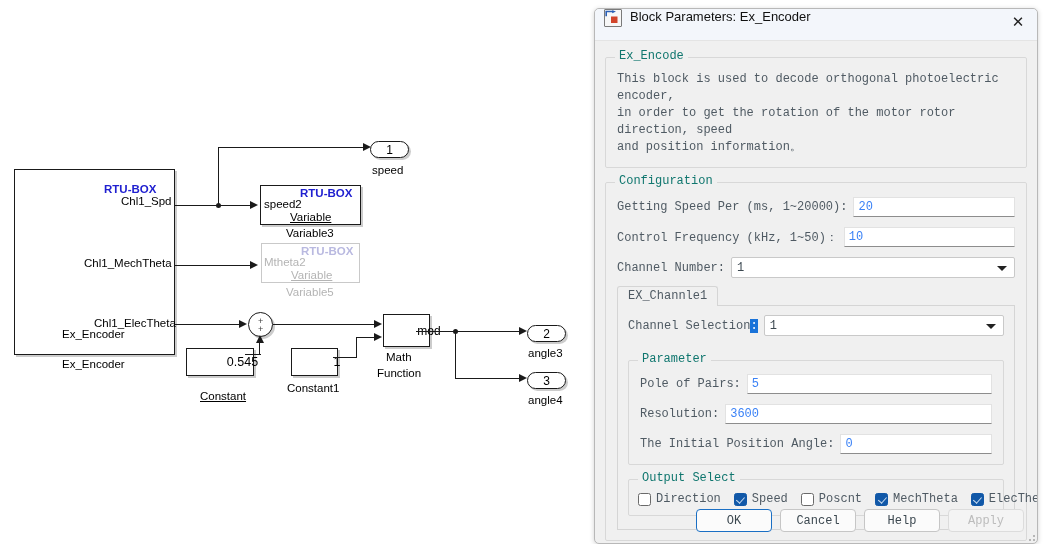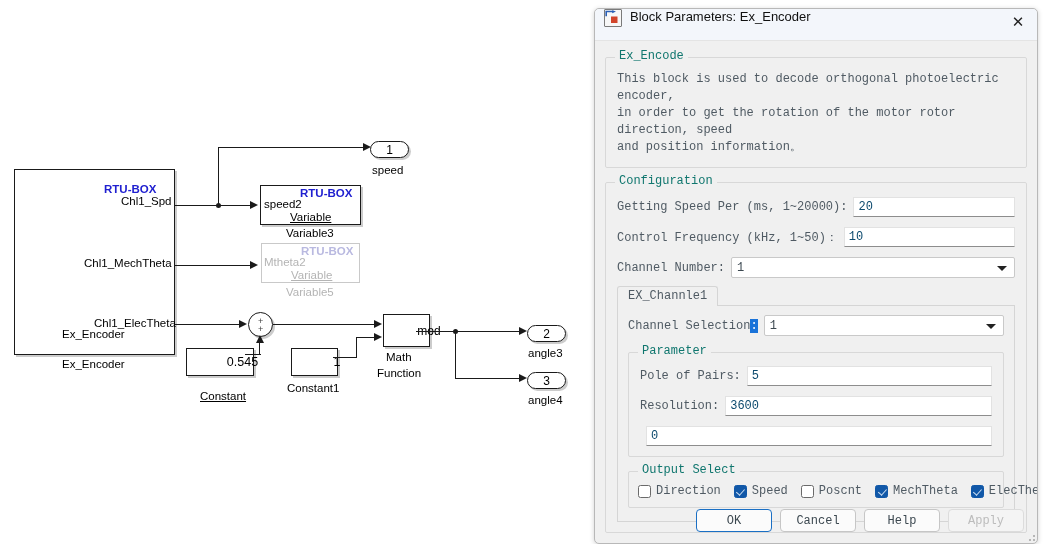--- a/index.html
+++ b/index.html
@@ -120,21 +120,21 @@
   .row{display:flex;align-items:center;margin-bottom:10px;}
   .row:last-child{margin-bottom:2px;}
   .flabel{
     font-size:12px;color:#4f5a63;white-space:nowrap;
     font-family:"Liberation Mono",monospace;
     text-align:center;
   }
   .tinput{
     flex:1;height:20px;background:#fff;
     border:1px solid #e2e2e2;border-bottom:1px solid #8d8d8d;
-    box-sizing:border-box;font-size:12px;color:#0c4a6e;
+    box-sizing:border-box;font-size:12px;color:#3b82f6;
     font-family:"Liberation Mono",monospace;
     padding:0 4px;line-height:19px;
     margin-left:6px;
   }
   .tselect{
     flex:1;height:21px;background:#fff;
     border:1px solid #c9c9c9;border-radius:2px;
     box-sizing:border-box;font-size:12px;color:#3c4850;
     font-family:"Liberation Mono",monospace;
     padding:0 5px;line-height:20px;margin-left:6px;
@@ -331,35 +331,36 @@
             <div class="row" style="margin-bottom:8px;">
               <div class="flabel">
                 <span>Channel Selection</span><span class="sel-hl">:</span>
               </div>
               <div class="tselect">
                 <span>1</span>
                 <span class="caret"></span>
               </div>
             </div>
 
-            <div class="group" style="margin-top:16px;">
+            <div class="group" style="margin-top:24px;">
               <div class="glegend">Parameter</div>
               <div class="gbody" style="padding:13px 11px 7px 11px;">
 
                 <div class="row">
                   <div class="flabel">Pole of Pairs:</div>
                   <div class="tinput">5</div>
                 </div>
 
                 <div class="row">
                   <div class="flabel">Resolution:</div>
                   <div class="tinput">3600</div>
                 </div>
 
                 <div class="row" style="margin-bottom:3px;">
+                  <div class="flabel">The Initial Position Angle:</div>
                   <div class="tinput">0</div>
                 </div>
               </div>
             </div>
 
             <div class="group" style="margin-top:14px;margin-bottom:4px;">
               <div class="glegend">Output Select</div>
               <div class="gbody" style="padding:12px 8px 9px 9px;">
                 <div class="cbrow">
 

